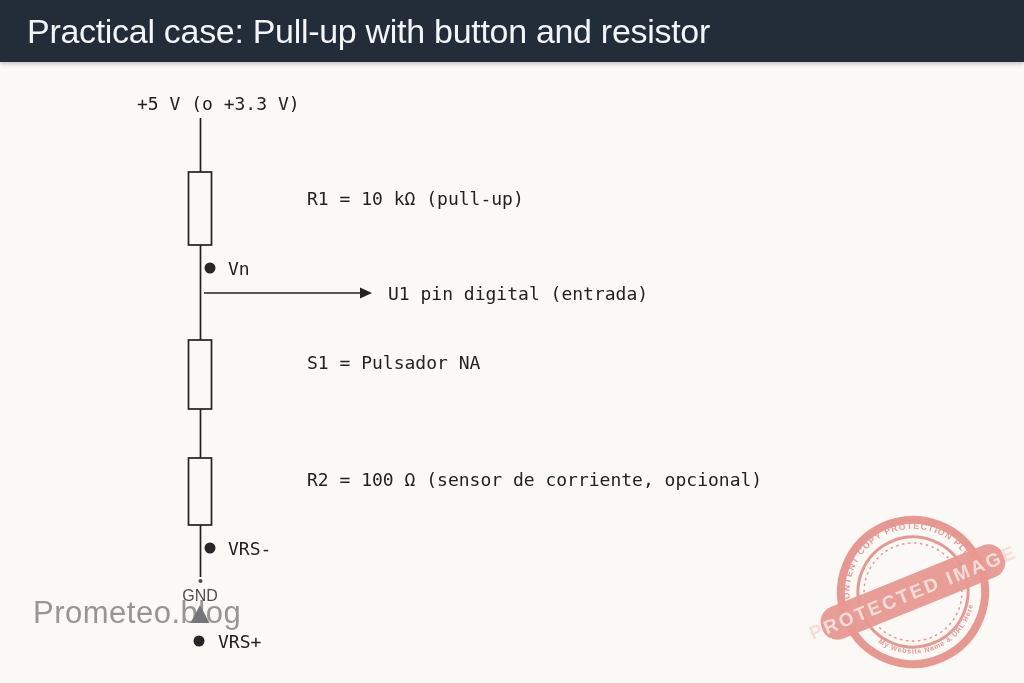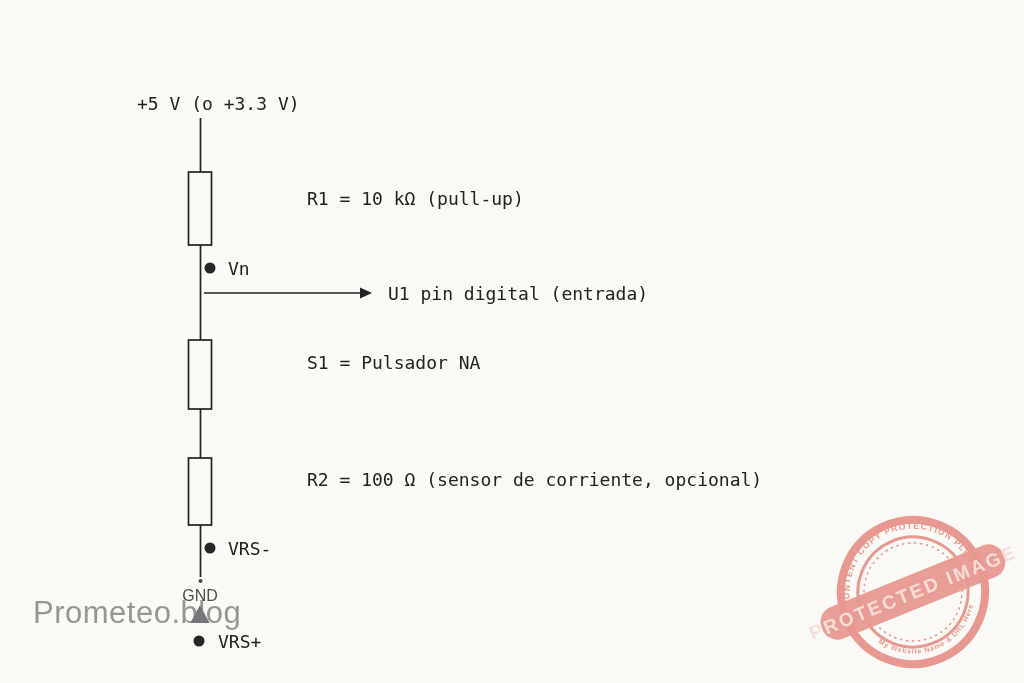--- a/index.html
+++ b/index.html
@@ -49,20 +49,23 @@
   .stamp-ribbon-text{
     fill:#f6d8d2;font-family:"Liberation Sans",sans-serif;
     font-weight:bold;font-size:19px;letter-spacing:2.5px;text-anchor:middle;
   }
 </style>
 </head>
 <body>
 
 <div class="stage">
 
+  <div class="header">
+    <span>Practical case: Pull-up with button and resistor</span>
+  </div>
 
   <svg class="circuit-svg" width="1024" height="683" viewBox="0 0 1024 683">
 
     <text class="circ-label" x="137" y="110">+5 V (o +3.3 V)</text>
 
     <line class="wire" x1="200.5" y1="118" x2="200.5" y2="172"></line>
     <line class="wire" x1="200.5" y1="245" x2="200.5" y2="340"></line>
     <line class="wire" x1="200.5" y1="409" x2="200.5" y2="458"></line>
     <line class="wire" x1="200.5" y1="525" x2="200.5" y2="577"></line>
 

